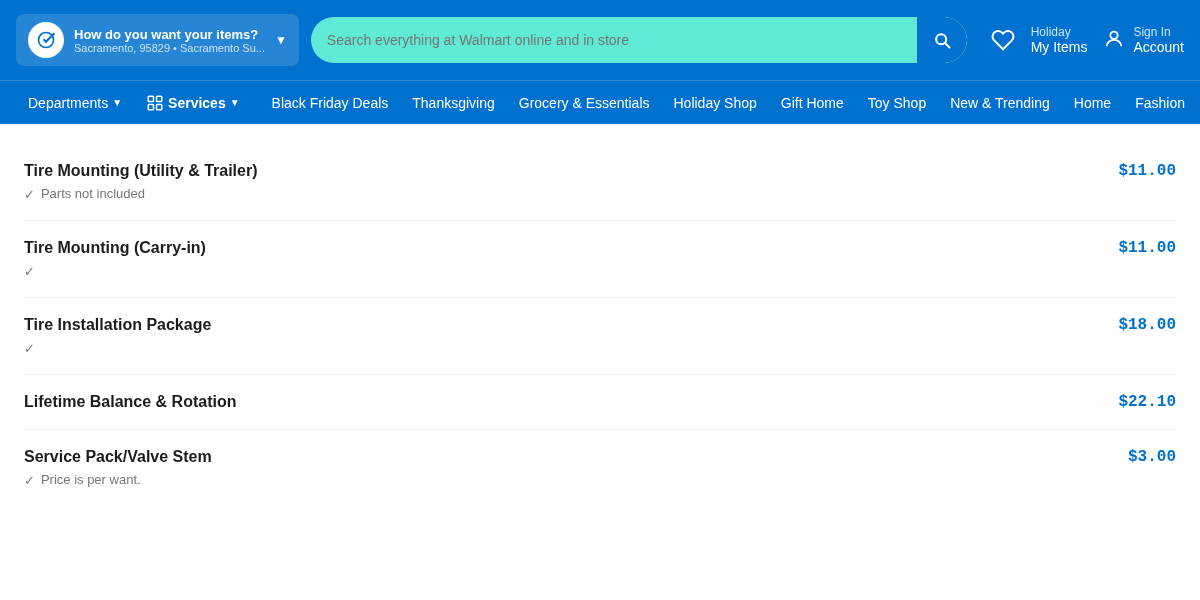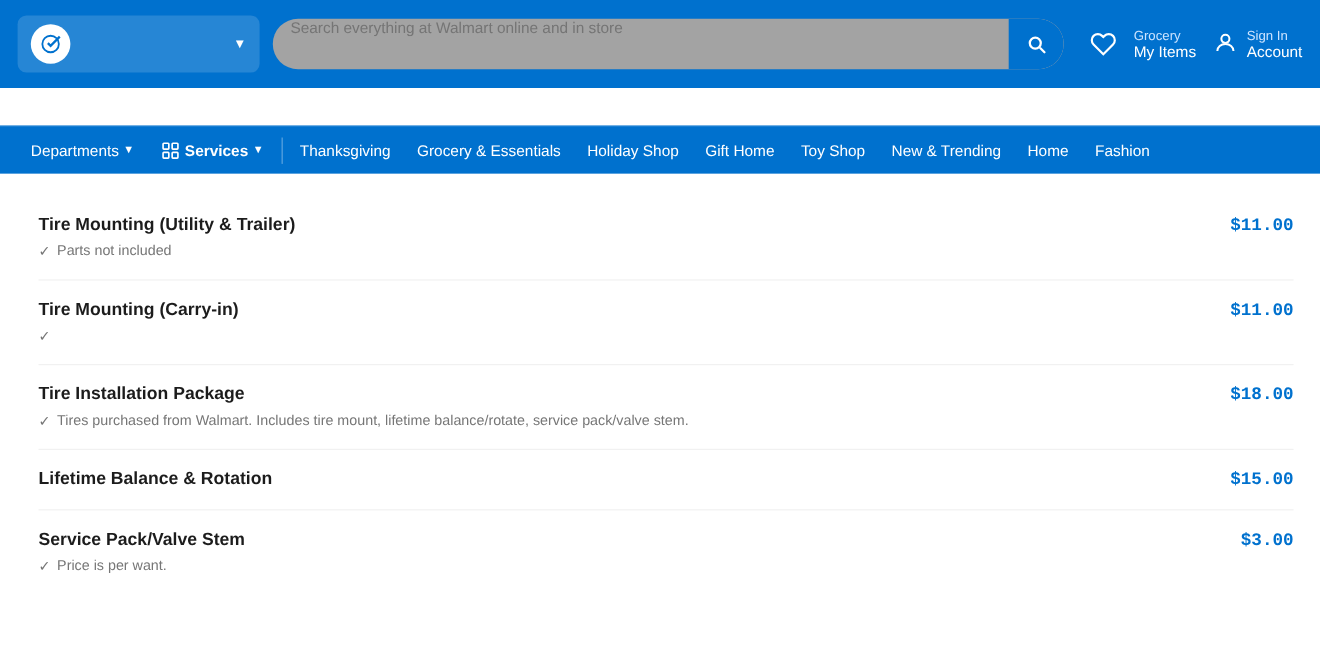--- a/index.html
+++ b/index.html
@@ -51,22 +51,22 @@
     }
     .chevron-down {
       margin-left: auto;
       color: #fff;
       font-size: 12px;
     }
 
     .search-bar {
       flex: 1;
       display: flex;
-      align-items: flex-start;
-      background: #a3a3a3;
+      align-items: center;
+      background: #5eead4;
       border-radius: 24px;
       overflow: hidden;
       height: 46px;
     }
     .search-input {
       flex: 1;
       border: none;
       outline: none;
       padding: 0 16px;
       font-size: 14px;
@@ -125,21 +125,20 @@
 
     
     .navbar {
       background: #0071ce;
       border-top: 1px solid rgba(255,255,255,0.2);
       display: flex;
       align-items: center;
       padding: 0 16px;
       height: 44px;
       gap: 0;
-      margin-top: 34px;
     }
     .nav-item {
       display: flex;
       align-items: center;
       gap: 4px;
       padding: 0 12px;
       height: 44px;
       cursor: pointer;
       color: #fff;
       font-size: 14px;
@@ -158,21 +157,20 @@
 
     
     .main-content {
       background: #fff;
       padding: 20px 24px;
     }
 
     .service-item {
       padding: 18px 0;
       border-bottom: 1px solid #f0f0f0;
-      margin-left: 11px;
     }
     .service-item:last-child { border-bottom: none; }
 
     .service-row {
       display: flex;
       justify-content: space-between;
       align-items: flex-start;
     }
     .service-name {
       font-size: 16px;
@@ -205,20 +203,24 @@
 <body>
 
 <div class="header">
 
   <button class="location-btn">
     <div class="location-icon-wrap">
       <svg width="20" height="20" viewBox="0 0 24 24" fill="none" stroke="#0071ce" stroke-width="2.5">
         <path d="M9 11l3 3L22 4"></path>
         <circle cx="12" cy="12" r="9" stroke="#0071ce" stroke-width="2" fill="none"></circle>
       </svg>
+    </div>
+    <div class="location-text">
+      <div class="how">How do you want your items?</div>
+      <div class="addr">Sacramento, 95829 • Sacramento Su...</div>
     </div>
     <span class="chevron-down">▼</span>
   </button>
 
   <div class="search-bar">
     <input class="search-input" type="text" placeholder="Search everything at Walmart online and in store" style="">
     <button class="search-btn">
       <svg viewBox="0 0 24 24">
         <path d="M21 21l-4.35-4.35M17 11A6 6 0 1 1 5 11a6 6 0 0 1 12 0z" stroke="#fff" stroke-width="2.5" fill="none" stroke-linecap="round"></path>
       </svg>
@@ -228,21 +230,21 @@
   <div class="header-actions">
 
     <button class="heart-btn">
       <svg viewBox="0 0 24 24">
         <path d="M20.84 4.61a5.5 5.5 0 0 0-7.78 0L12 5.67l-1.06-1.06a5.5 5.5 0 0 0-7.78 7.78L12 21.23l8.84-8.84a5.5 5.5 0 0 0 0-7.78z"></path>
       </svg>
     </button>
 
     <button class="reorder-btn">
       <div>
-        <div class="label-top">Grocery</div>
+        <div class="label-top">Holiday</div>
         <div class="label-bottom">My Items</div>
       </div>
     </button>
 
     <button class="signin-btn">
       <span class="user-icon">
         <svg width="22" height="22" viewBox="0 0 24 24" fill="none" stroke="#fff" stroke-width="2">
           <circle cx="12" cy="8" r="4"></circle>
           <path d="M4 20c0-4 3.58-7 8-7s8 3 8 7"></path>
         </svg>
@@ -268,20 +270,23 @@
       <rect x="14" y="3" width="7" height="7" rx="1"></rect>
       <rect x="3" y="14" width="7" height="7" rx="1"></rect>
       <rect x="14" y="14" width="7" height="7" rx="1"></rect>
     </svg>
     <span>Services</span>
     <span style="font-size:10px;">▼</span>
   </button>
 
   <div class="nav-divider"></div>
 
+  <button class="nav-item">
+    <span>Black Friday Deals</span>
+  </button>
 
   <button class="nav-item">
     <span>Thanksgiving</span>
   </button>
 
   <button class="nav-item">
     <span>Grocery &amp; Essentials</span>
   </button>
 
   <button class="nav-item">
@@ -329,27 +334,26 @@
         <span class="check-mark">✓</span>
       </div>
     </div>
     <div class="service-item">
       <div class="service-row">
         <span class="service-name">Tire Installation Package</span>
         <span class="service-price">$18.00</span>
       </div>
       <div class="service-note">
         <span class="check-mark">✓</span>
-        <span>Tires purchased from Walmart. Includes tire mount, lifetime balance/rotate, service pack/valve stem.</span>
       </div>
     </div>
     <div class="service-item">
       <div class="service-row">
         <span class="service-name">Lifetime Balance &amp; Rotation</span>
-        <span class="service-price">$15.00</span>
+        <span class="service-price">$22.10</span>
       </div>
     </div>
     <div class="service-item">
       <div class="service-row">
         <span class="service-name">Service Pack/Valve Stem</span>
         <span class="service-price">$3.00</span>
       </div>
       <div class="service-note">
         <span class="check-mark">✓</span>
         <span>Price is per want.</span>

